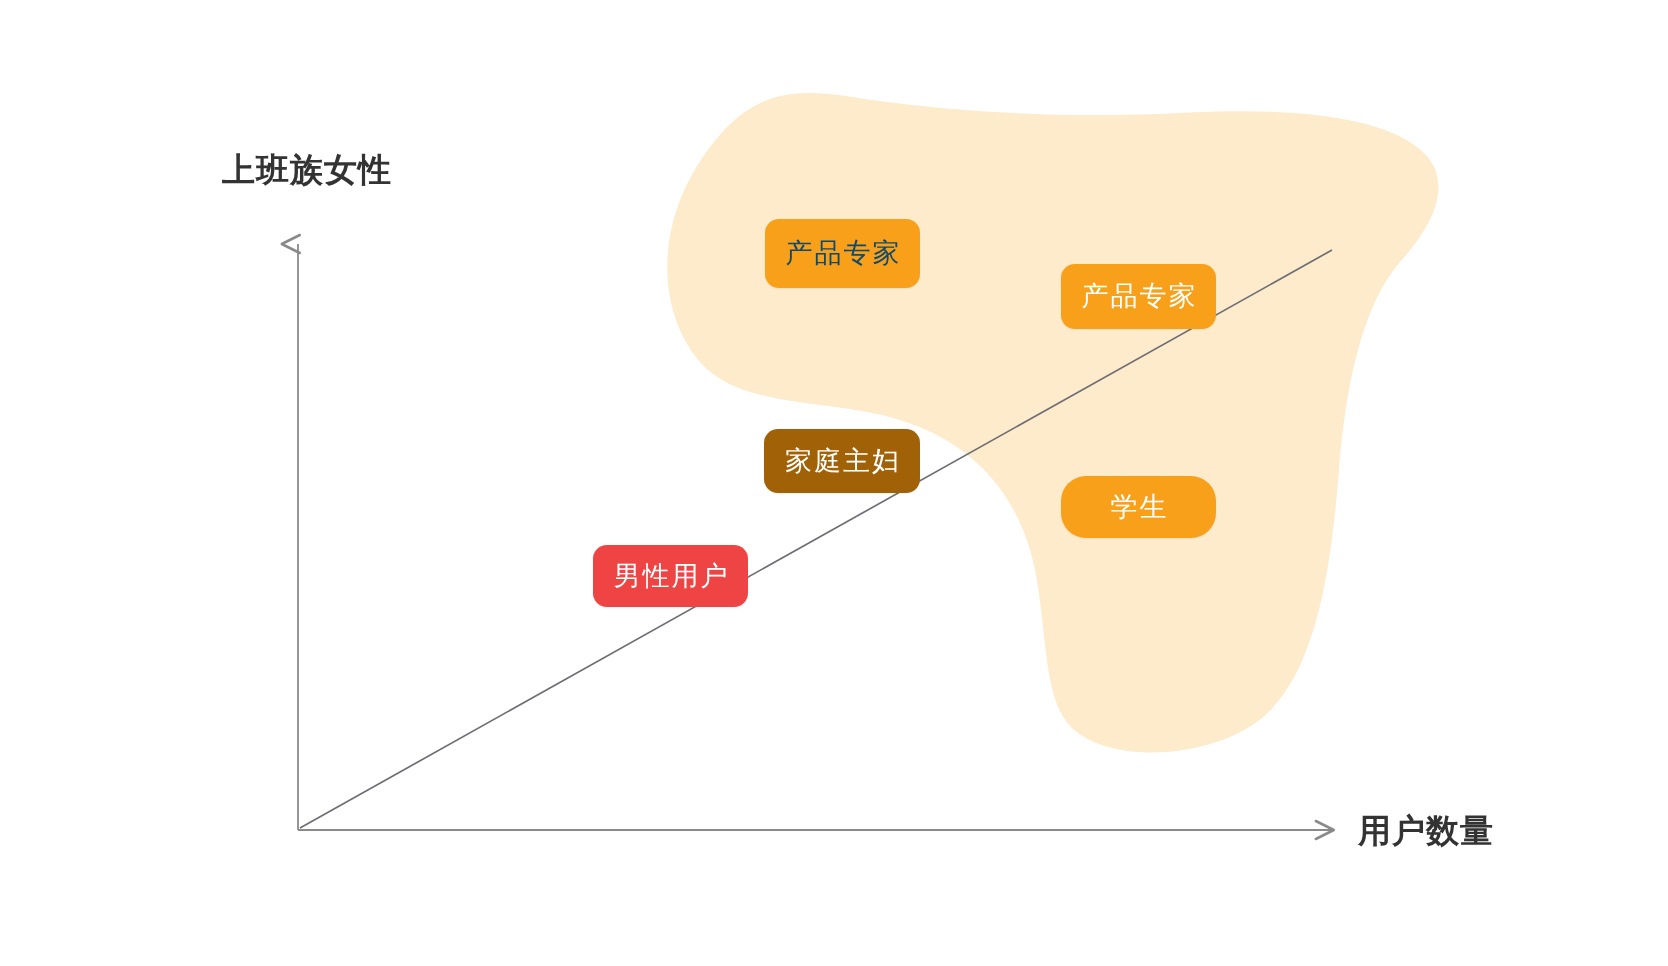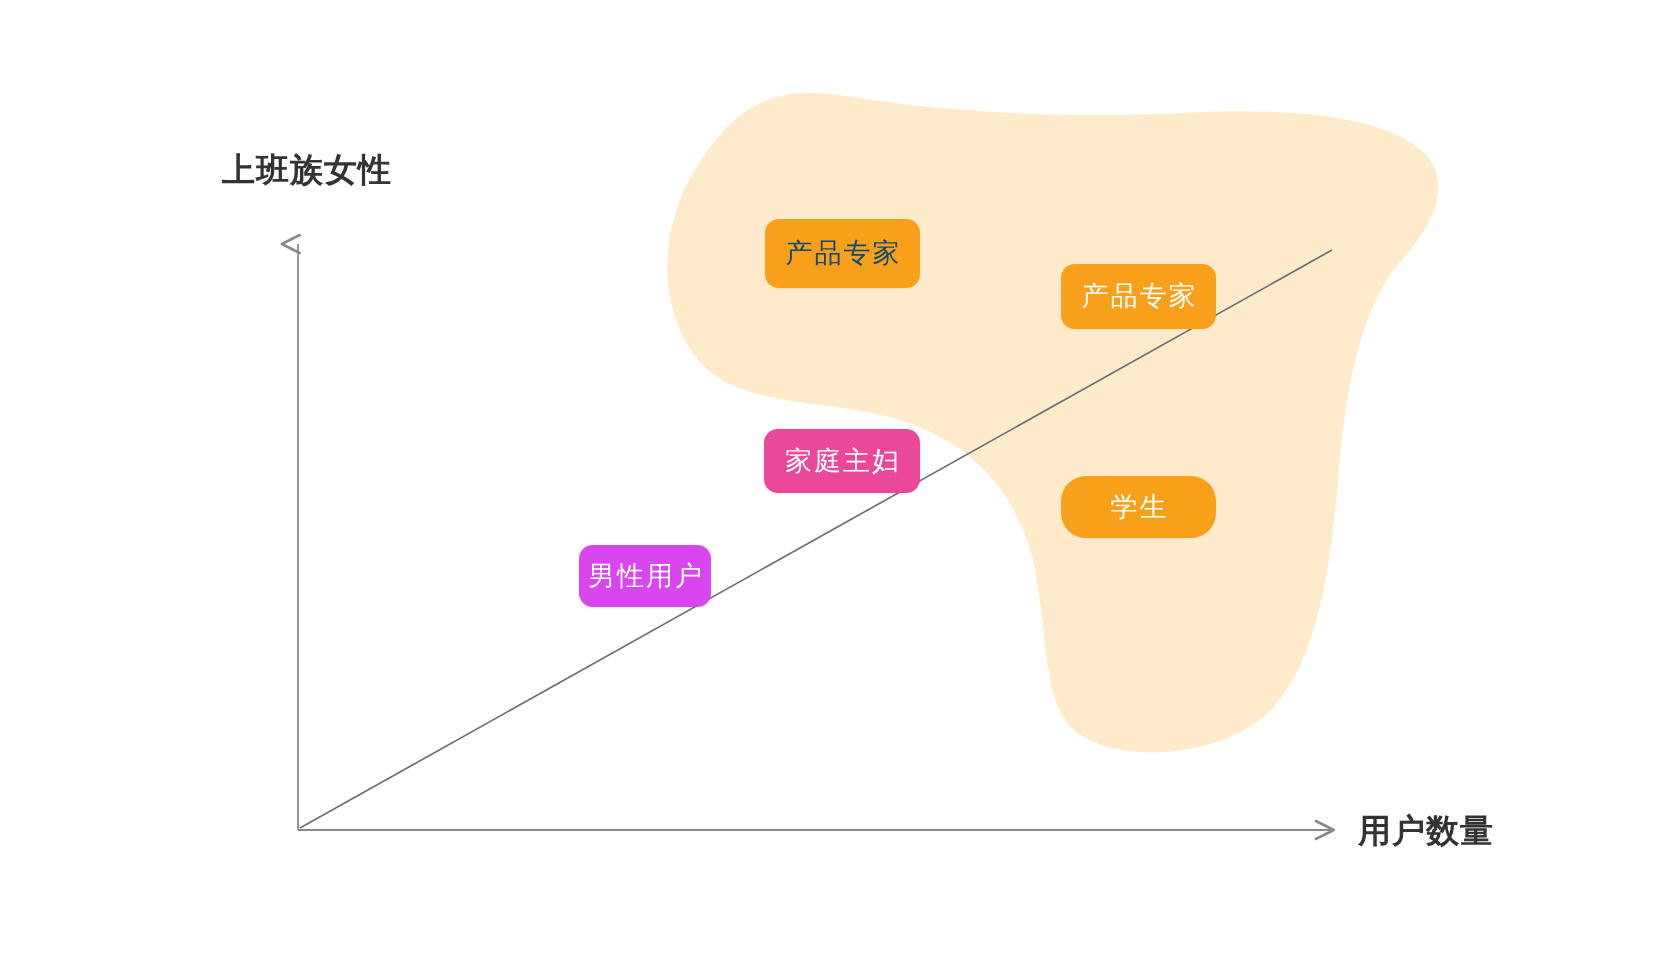--- a/index.html
+++ b/index.html
@@ -105,24 +105,24 @@
 
   <div class="axis-title" id="x-axis-title">用户数量</div>
 
   <div id="persona-layer">
       <div class="persona-chip" style="left: 765px; top: 219px; width: 155px; height: 69px; background: rgb(249, 160, 27); color: #0c4a6e;">
         <span class="chip-label">产品专家</span>
       </div>
       <div class="persona-chip" style="left: 1061px; top: 264px; width: 155px; height: 65px; background: rgb(249, 160, 27); color: rgb(255, 255, 255);">
         <span class="chip-label">产品专家</span>
       </div>
-      <div class="persona-chip" style="left: 764px; top: 429px; width: 156px; height: 64px; background: #ec4899; color: rgb(255, 255, 255);">
+      <div class="persona-chip" style="left: 764px; top: 429px; width: 156px; height: 64px; background: #a16207; color: rgb(255, 255, 255);">
         <span class="chip-label">家庭主妇</span>
       </div>
       <div class="persona-chip" style="left: 1061px; top: 476px; width: 155px; height: 62px; background: rgb(249, 160, 27); color: rgb(255, 255, 255); border-radius: 25px;">
         <span class="chip-label">学生</span>
       </div>
-      <div class="persona-chip" style="left: 579px; top: 545px; width: 132px; height: 62px; background: #d946ef; color: rgb(255, 255, 255);">
+      <div class="persona-chip" style="left: 593px; top: 545px; width: 155px; height: 62px; background: #ef4444; color: rgb(255, 255, 255);">
         <span class="chip-label">男性用户</span>
       </div>
     </div>
 
 </div>
 
 </body></html>

